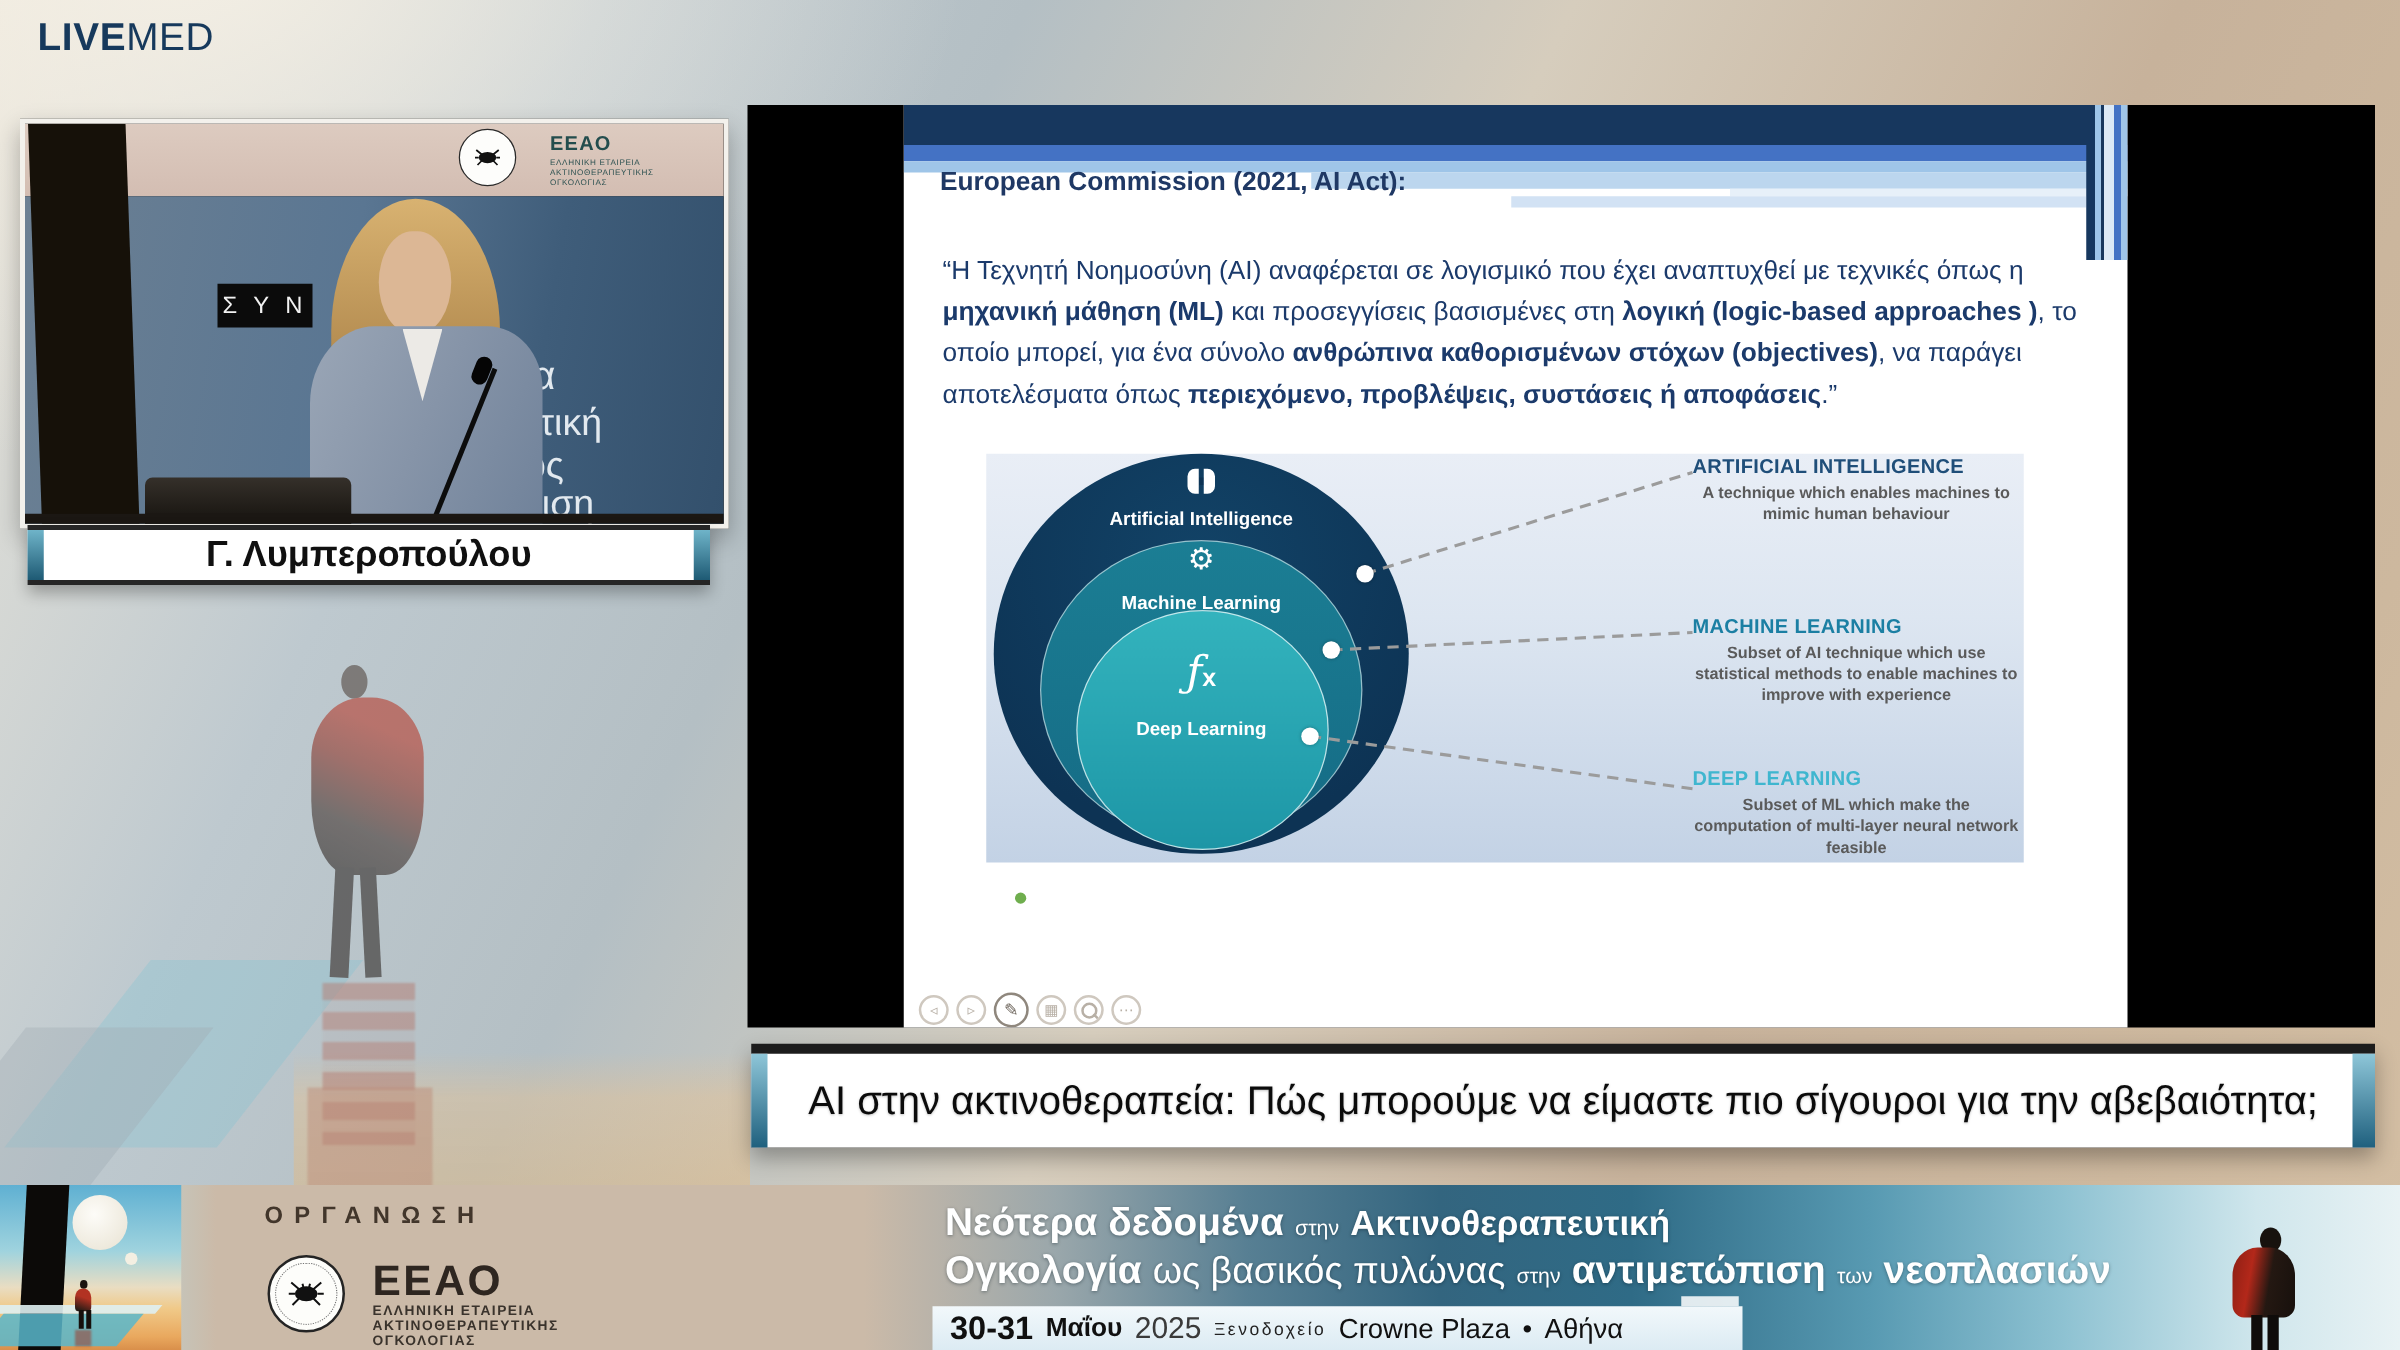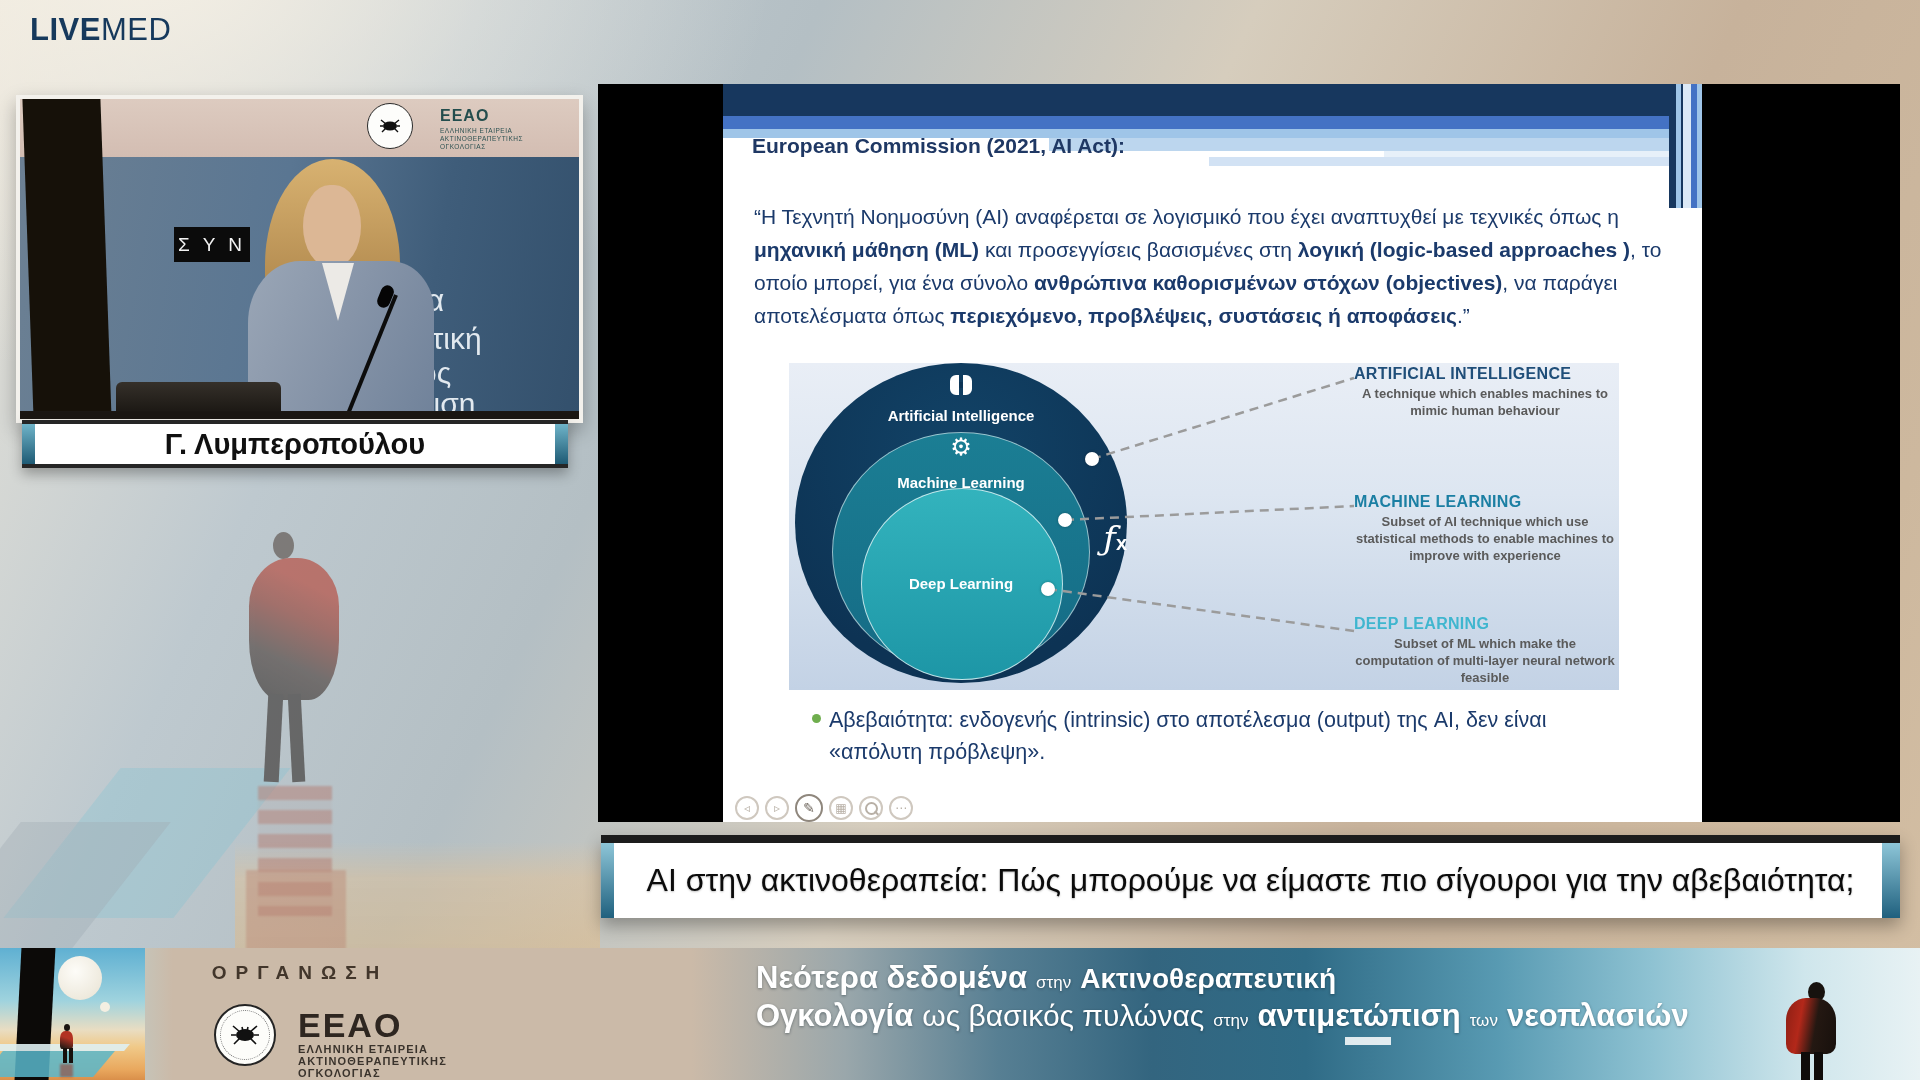--- a/index.html
+++ b/index.html
@@ -82,21 +82,21 @@
 
   
   .diagram{left:66px;top:279px;width:830px;height:327px;background:linear-gradient(180deg,#e9eef6 0%,#dde6f1 40%,#c3d2e5 100%);}
   .c-outer{left:6px;top:0;width:332px;height:320px;border-radius:50%;background:radial-gradient(circle at 50% 28%,#124367,#0d3354 75%);}
   .c-mid{left:43px;top:69px;width:258px;height:240px;border-radius:50%;background:linear-gradient(180deg,#1b7e94,#156b85);border:1px solid rgba(255,255,255,.55);box-sizing:border-box;}
   .c-inner{left:72px;top:125px;width:202px;height:192px;border-radius:50%;background:linear-gradient(180deg,#33b3bd,#1d96a6);border:1px solid rgba(255,255,255,.7);box-sizing:border-box;}
   .d-label{width:332px;left:6px;text-align:center;color:#fff;font-weight:700;font-size:15px;}
   .lab-ai{top:44px;} .lab-ml{top:111px;} .lab-dl{top:212px;}
   .ic-brain{left:158px;top:10px;}
   .ic-gear{left:6px;top:72px;width:332px;text-align:center;color:#fff;font-size:24px;font-family:"DejaVu Sans",sans-serif;line-height:1;}
-  .ic-fx{left:6px;top:158px;width:332px;text-align:right;color:#fff;font-size:30px;font-family:"DejaVu Serif",serif;line-height:1;}
+  .ic-fx{left:6px;top:158px;width:332px;text-align:center;color:#fff;font-size:30px;font-family:"DejaVu Serif",serif;line-height:1;}
   .ic-fx i{font-style:italic;font-size:34px;} .ic-fx b{font-size:20px;font-weight:700;font-family:"Liberation Sans",sans-serif;}
   .dot{width:14px;height:14px;border-radius:50%;background:#fff;box-shadow:0 0 3px rgba(0,0,0,.3);}
   .dot-ai{left:296px;top:89px;} .dot-ml{left:269px;top:150px;} .dot-dl{left:252px;top:219px;}
   .callout{left:565px;width:262px;}
   .co-title{font-size:16px;font-weight:700;letter-spacing:.3px;}
   .co-desc{font-size:13px;line-height:17px;color:#5a5a5a;font-weight:600;margin-top:2px;text-align:center;}
   .co-ai{top:2px;} .co-ml{top:130px;} .co-dl{top:252px;}
 
   .s-bullet-dot{left:89px;top:630px;width:9px;height:9px;border-radius:50%;background:#6fae4e;}
   .s-bullet{left:106px;top:620px;width:768px;font-size:21.5px;line-height:32px;color:#1b3a6b;}
@@ -266,21 +266,20 @@
         <div class="co-title" style="color: rgb(27, 127, 163);">MACHINE LEARNING</div>
         <div class="co-desc">Subset of AI technique which use statistical methods to enable machines to improve with experience</div>
       </div>
       <div class="abs callout co-dl">
         <div class="co-title" style="color: rgb(63, 182, 207);">DEEP LEARNING</div>
         <div class="co-desc">Subset of ML which make the computation of multi-layer neural network feasible</div>
       </div>
     </div>
 
     <div class="abs s-bullet-dot"></div>
-    <div class="abs s-bullet">Αβεβαιότητα: ενδογενής (intrinsic) στο αποτέλεσμα (output) της AI, δεν είναι «απόλυτη πρόβλεψη».</div>
 
     <div class="abs toolbar">
       <div class="tbtn">◃</div>
       <div class="tbtn">▹</div>
       <div class="tbtn pen">✎</div>
       <div class="tbtn">▦</div>
       <div class="tbtn">
           <span class="mag"></span>
         </div>
       <div class="tbtn">⋯</div>
@@ -332,20 +331,29 @@
     <div class="abs b-line b-line2">
         <span class="xl">Ογκολογία</span>
         <span class="md">ως βασικός πυλώνας</span>
         <span class="sm">στην</span>
         <span class="xl">αντιμετώπιση</span>
         <span class="sm">των</span>
         <span class="xl">νεοπλασιών</span>
       </div>
 
     <div class="abs b-notch"></div>
+    <div class="abs b-date">
+      <span class="bd-days">30-31</span>
+      <span class="bd-month">Μαΐου</span>
+      <span class="bd-year">2025</span>
+      <span class="bd-vlabel">Ξενοδοχείο</span>
+      <span class="bd-venue">Crowne Plaza</span>
+      <span class="bd-sep">•</span>
+      <span class="bd-city">Αθήνα</span>
+    </div>
 
     <div class="abs b-fig">
       <div class="abs bf-head"></div>
       <div class="abs bf-coat"></div>
       <div class="abs bf-leg1"></div>
       <div class="abs bf-leg2"></div>
     </div>
   </div>
 
 </div>

